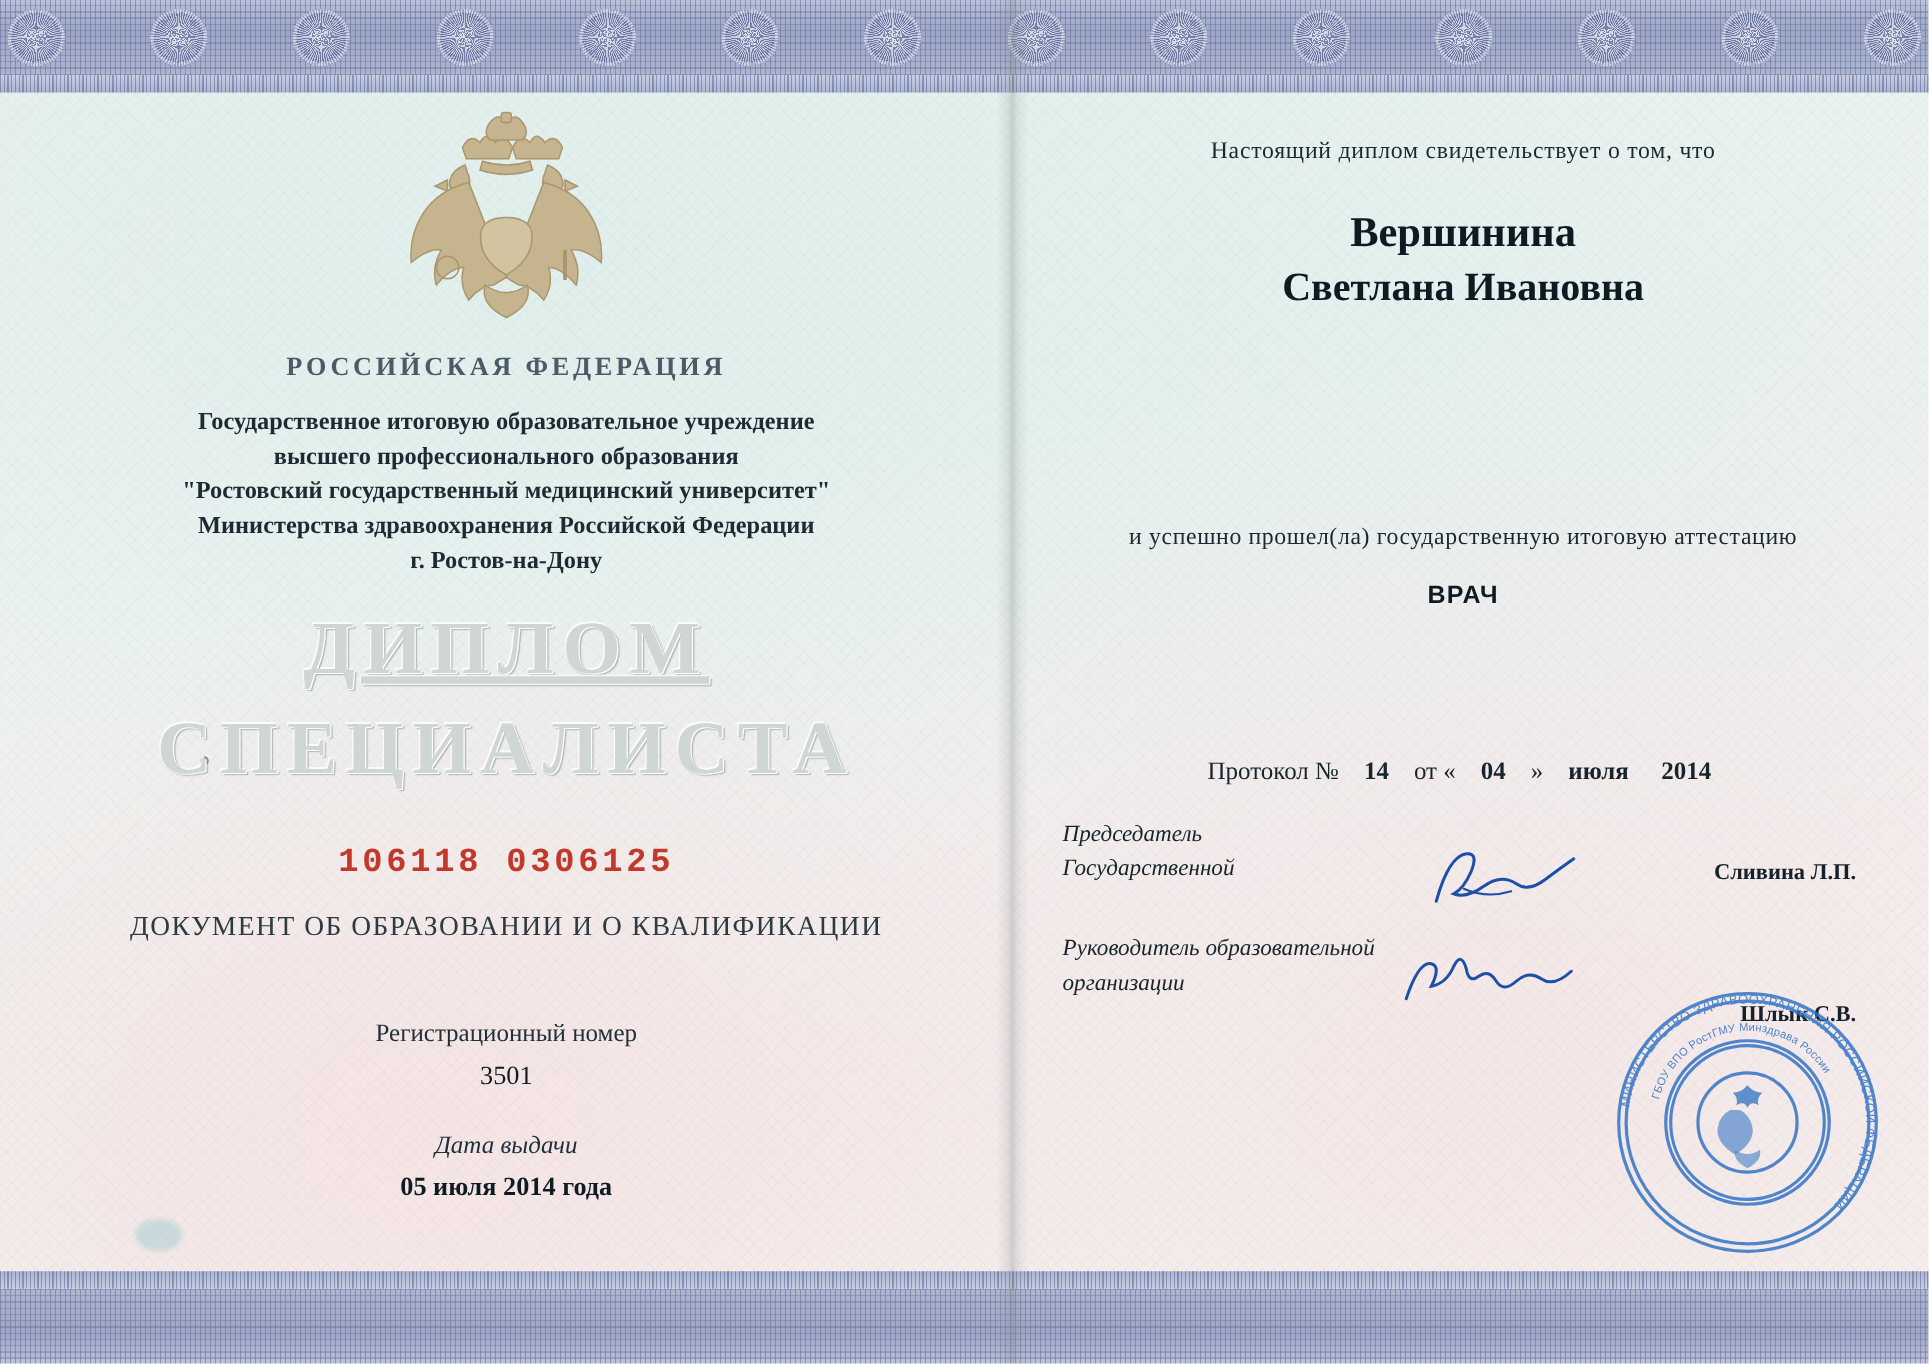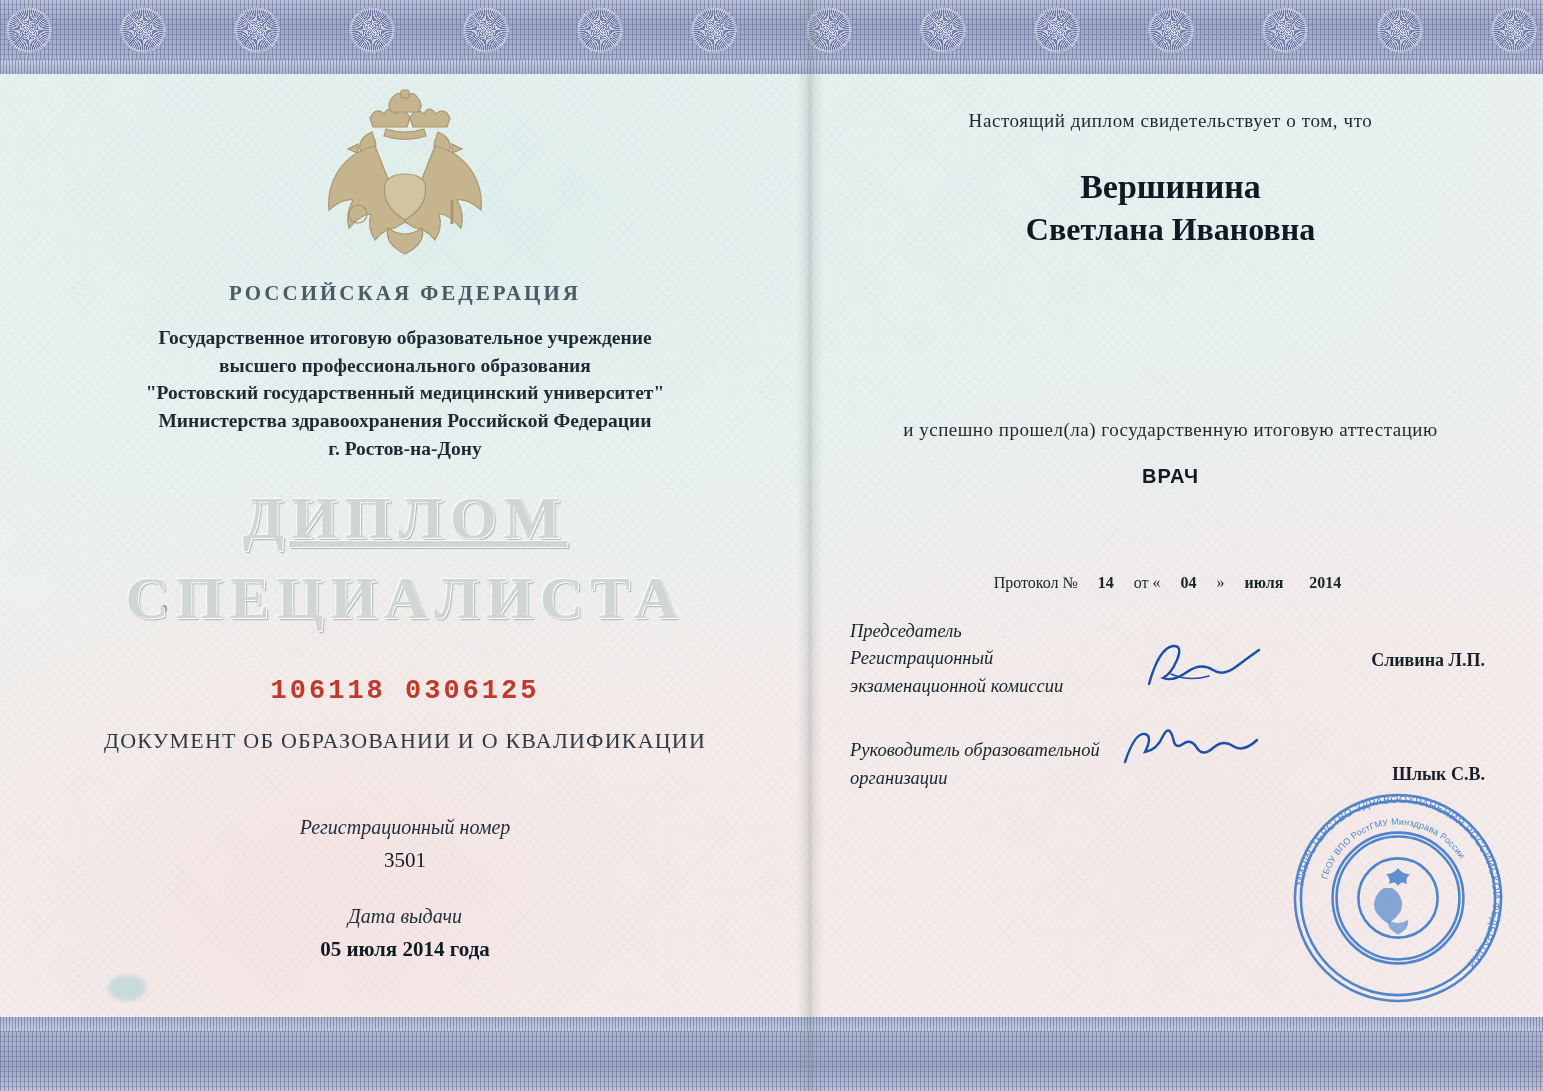--- a/index.html
+++ b/index.html
@@ -180,21 +180,20 @@
     margin-top: 22px;
     font-family: "Liberation Serif", serif;
     font-size: 22px;
     letter-spacing: 1.2px;
     color: #2c3a42;
   }
 
   .reg-label {
     margin-top: 62px;
     font-family: "Liberation Serif", serif;
-    font-style: italic;
     font-size: 20px;
     color: #20303a;
   }
   .reg-number {
     margin-top: 9px;
     font-family: "Liberation Serif", serif;
     font-size: 21px;
     color: #101c24;
   }
   .date-label {
@@ -263,25 +262,25 @@
     text-align: center;
     font-size: 20px;
     font-weight: 700;
     color: #0f1b23;
     margin-top: 24px;
     font-family: "Liberation Sans", sans-serif;
     letter-spacing: 1px;
   }
 
   .protocol-row {
-    margin-top: 86px;
+    margin-top: 118px;
     display: flex;
     align-items: baseline;
     justify-content: center;
-    font-size: 16px;
+    font-size: 20px;
     color: #16242c;
     gap: 14px;
   }
   .protocol-row .val {
     font-weight: 600;
     padding: 0 6px;
   }
 
   .signatures {
     margin-top: 26px;
@@ -455,22 +454,21 @@
         <span class="val">04</span>
         <span>»</span>
         <span class="val">июля</span>
         <span class="val">2014</span>
       </div>
 
       <div class="signatures">
 
         <div class="sig-block">
           <div>Председатель</div>
-          <div>Регистрационный</div>
-          <div>экзаменационной комиссии</div>
+          <div>Государственной</div>
         </div>
 
         <div class="sig-block second">
           <div>Руководитель образовательной</div>
           <div>организации</div>
         </div>
 
         <div class="sig-name one">Сливина Л.П.</div>
         <div class="sig-name two">Шлык С.В.</div>
 

